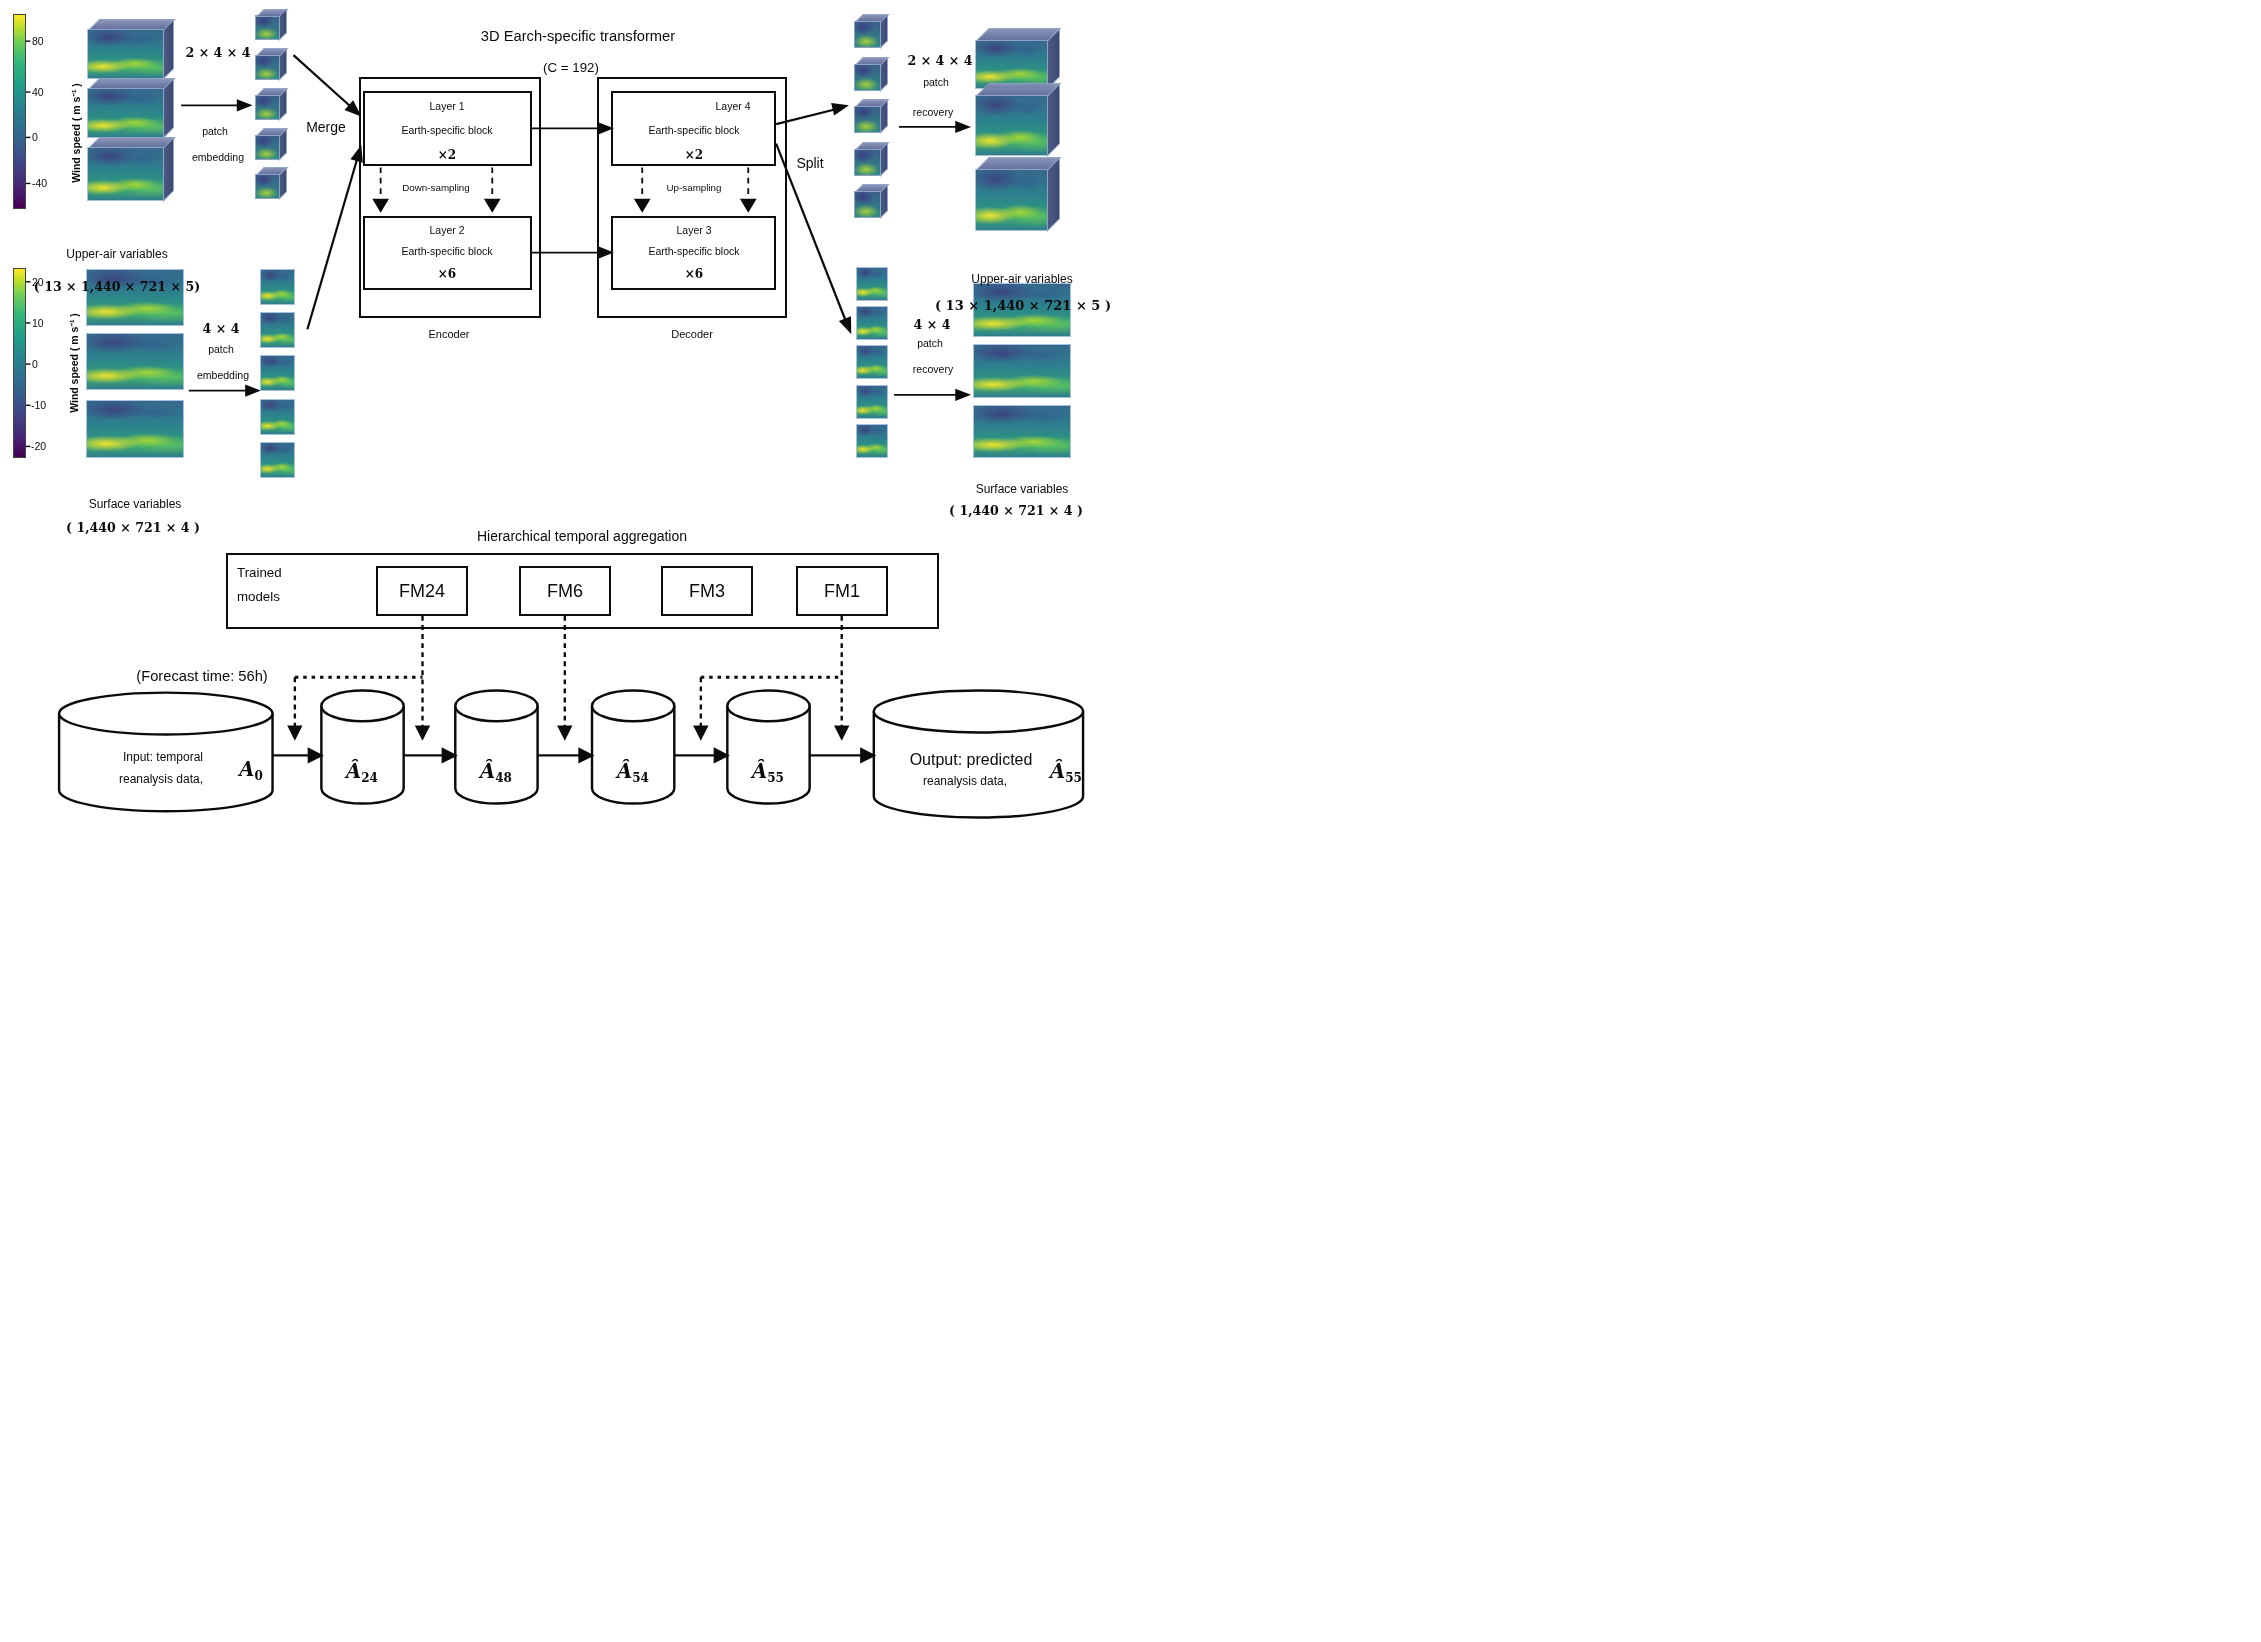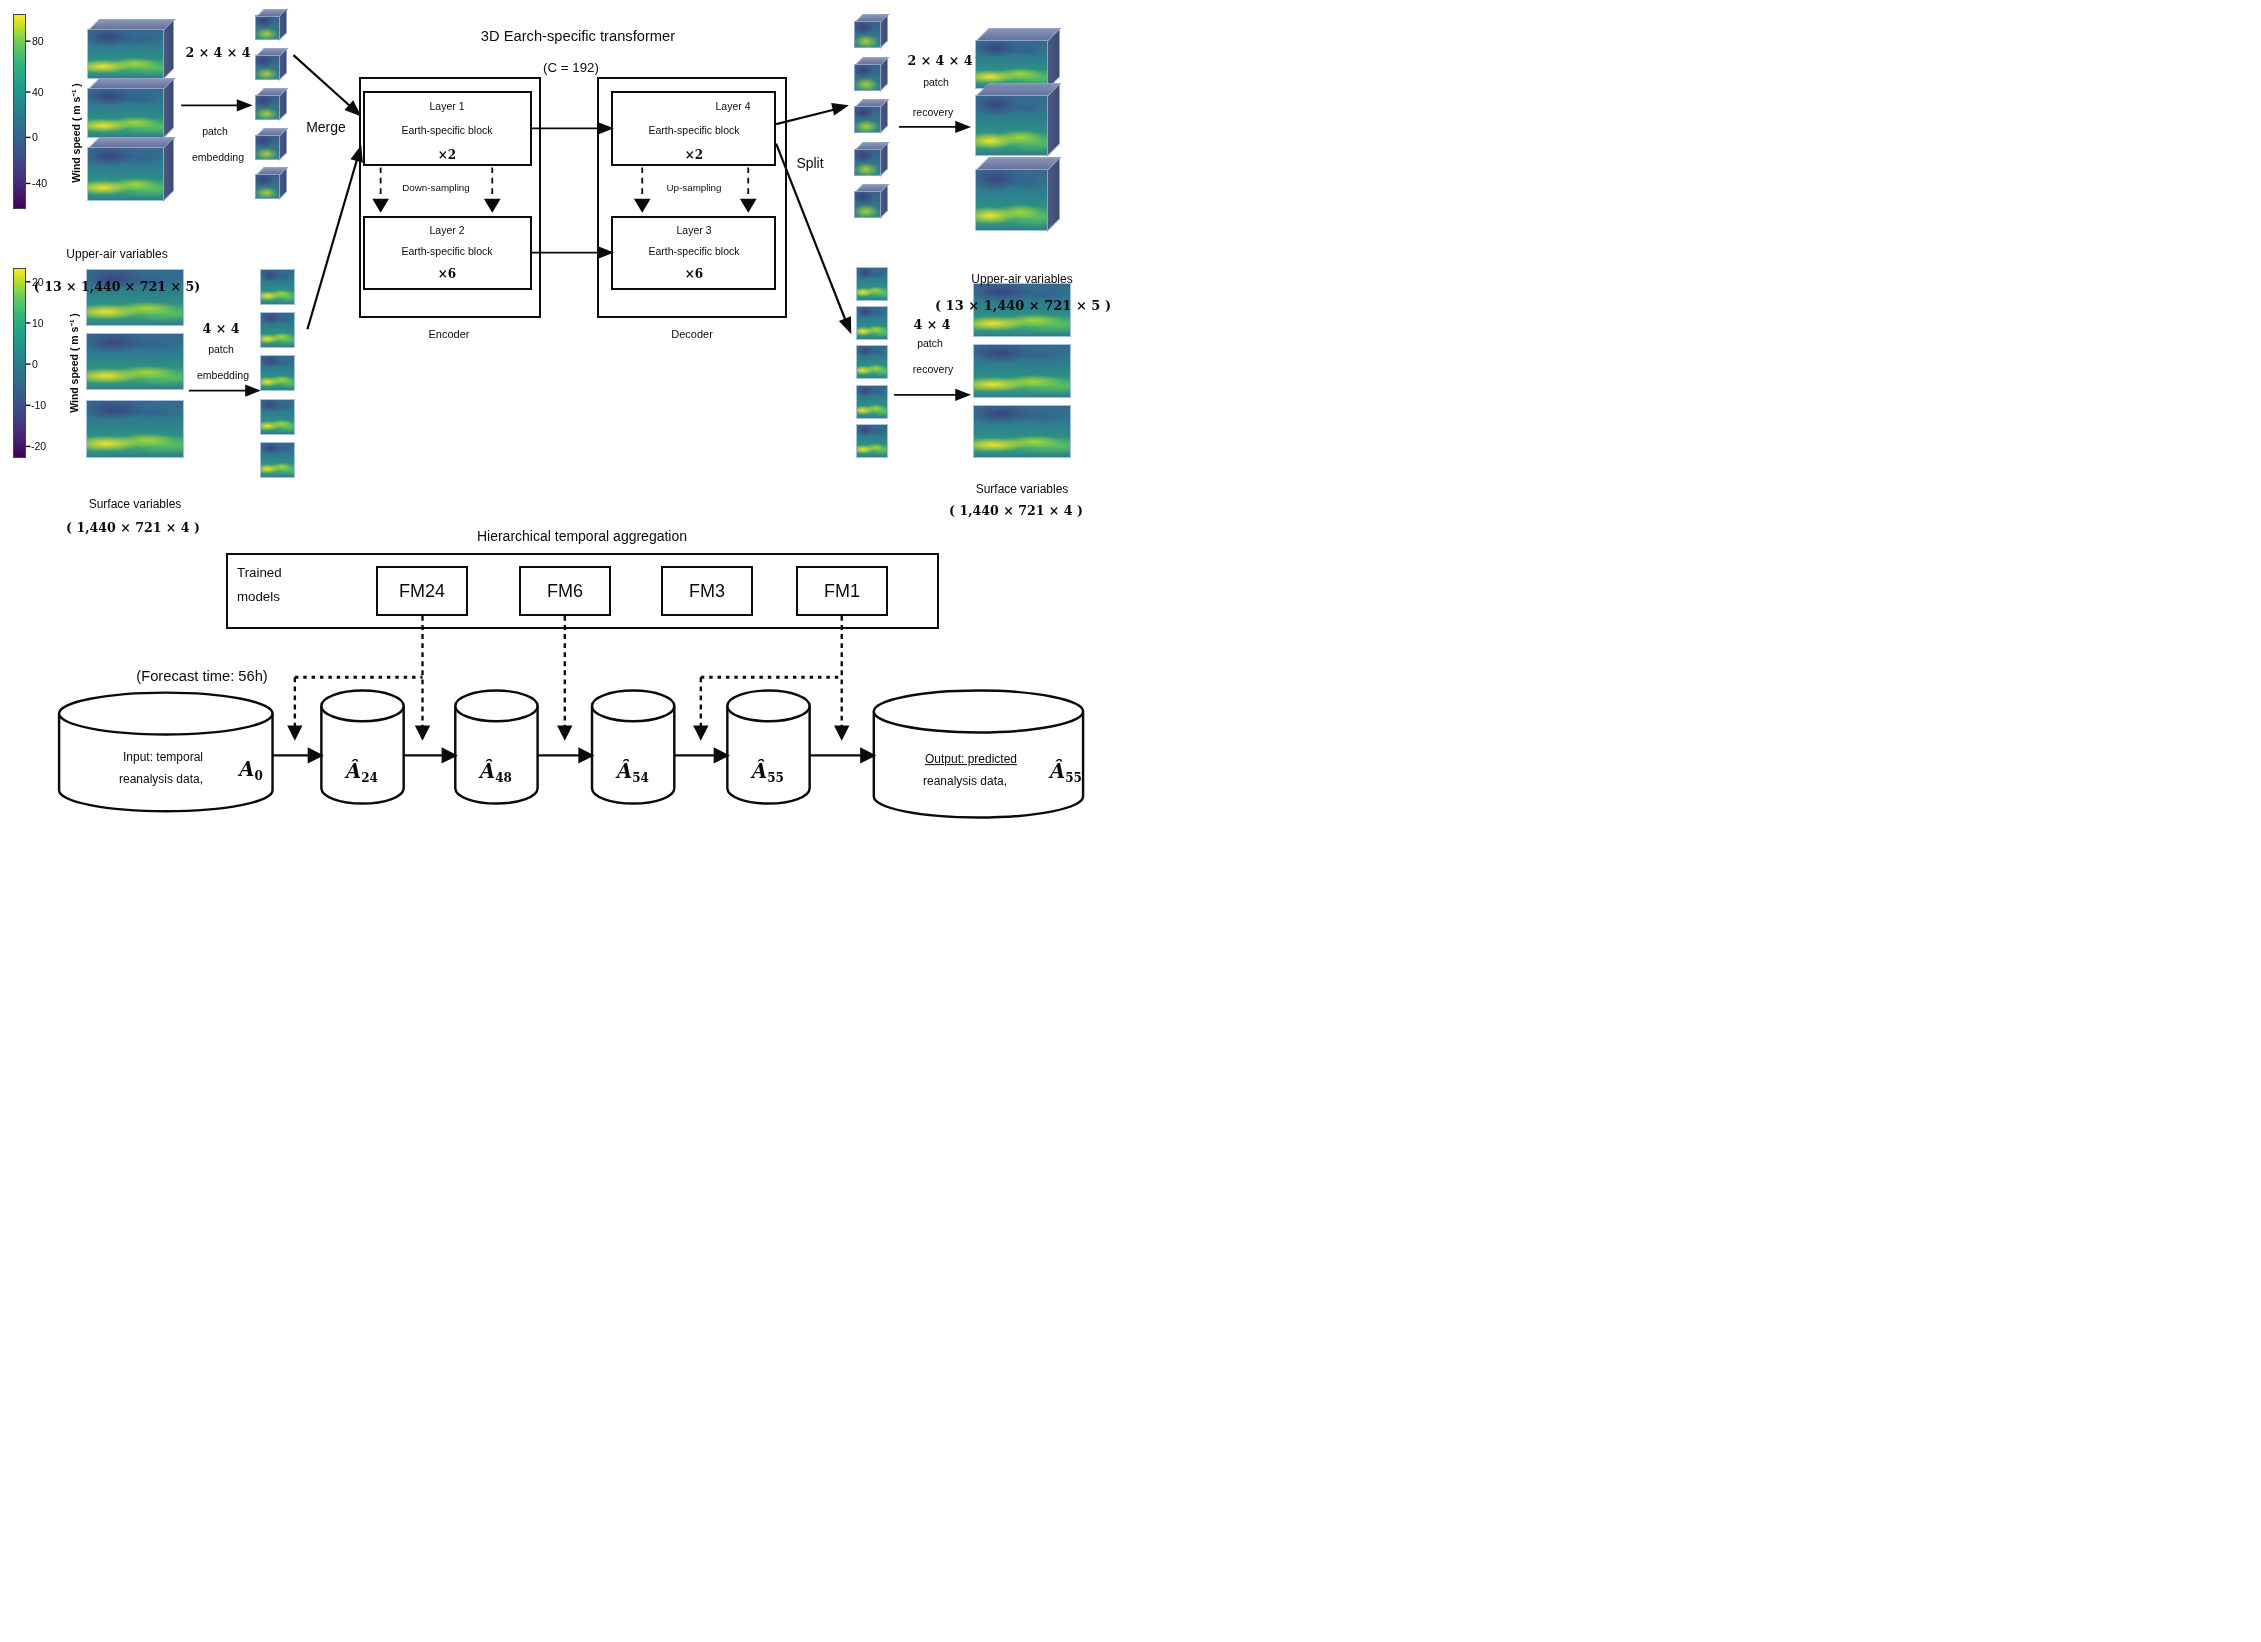--- a/index.html
+++ b/index.html
@@ -344,21 +344,21 @@
     <div class="t" style="left:496px;top:773px;">
       <span class="cylab">Â</span><span class="cysub">48</span>
     </div>
     <div class="t" style="left:633px;top:773px;">
       <span class="cylab">Â</span><span class="cysub">54</span>
     </div>
     <div class="t" style="left:768px;top:773px;">
       <span class="cylab">Â</span><span class="cysub">55</span>
     </div>
 
-    <div class="t" style="left:971px;top:760px;font-size:12px;text-decoration:underline;">Output: predicted</div>
+    <div class="t" style="left:971px;top:760px;font-size:16px;">Output: predicted</div>
     <div class="t" style="left:965px;top:782px;font-size:12px;">reanalysis data,</div>
     <div class="t" style="left:1066px;top:773px;">
       <span class="cylab">Â</span><span class="cysub">55</span>
     </div>
   </div>
 
 </div>
 
 
 </body></html>

